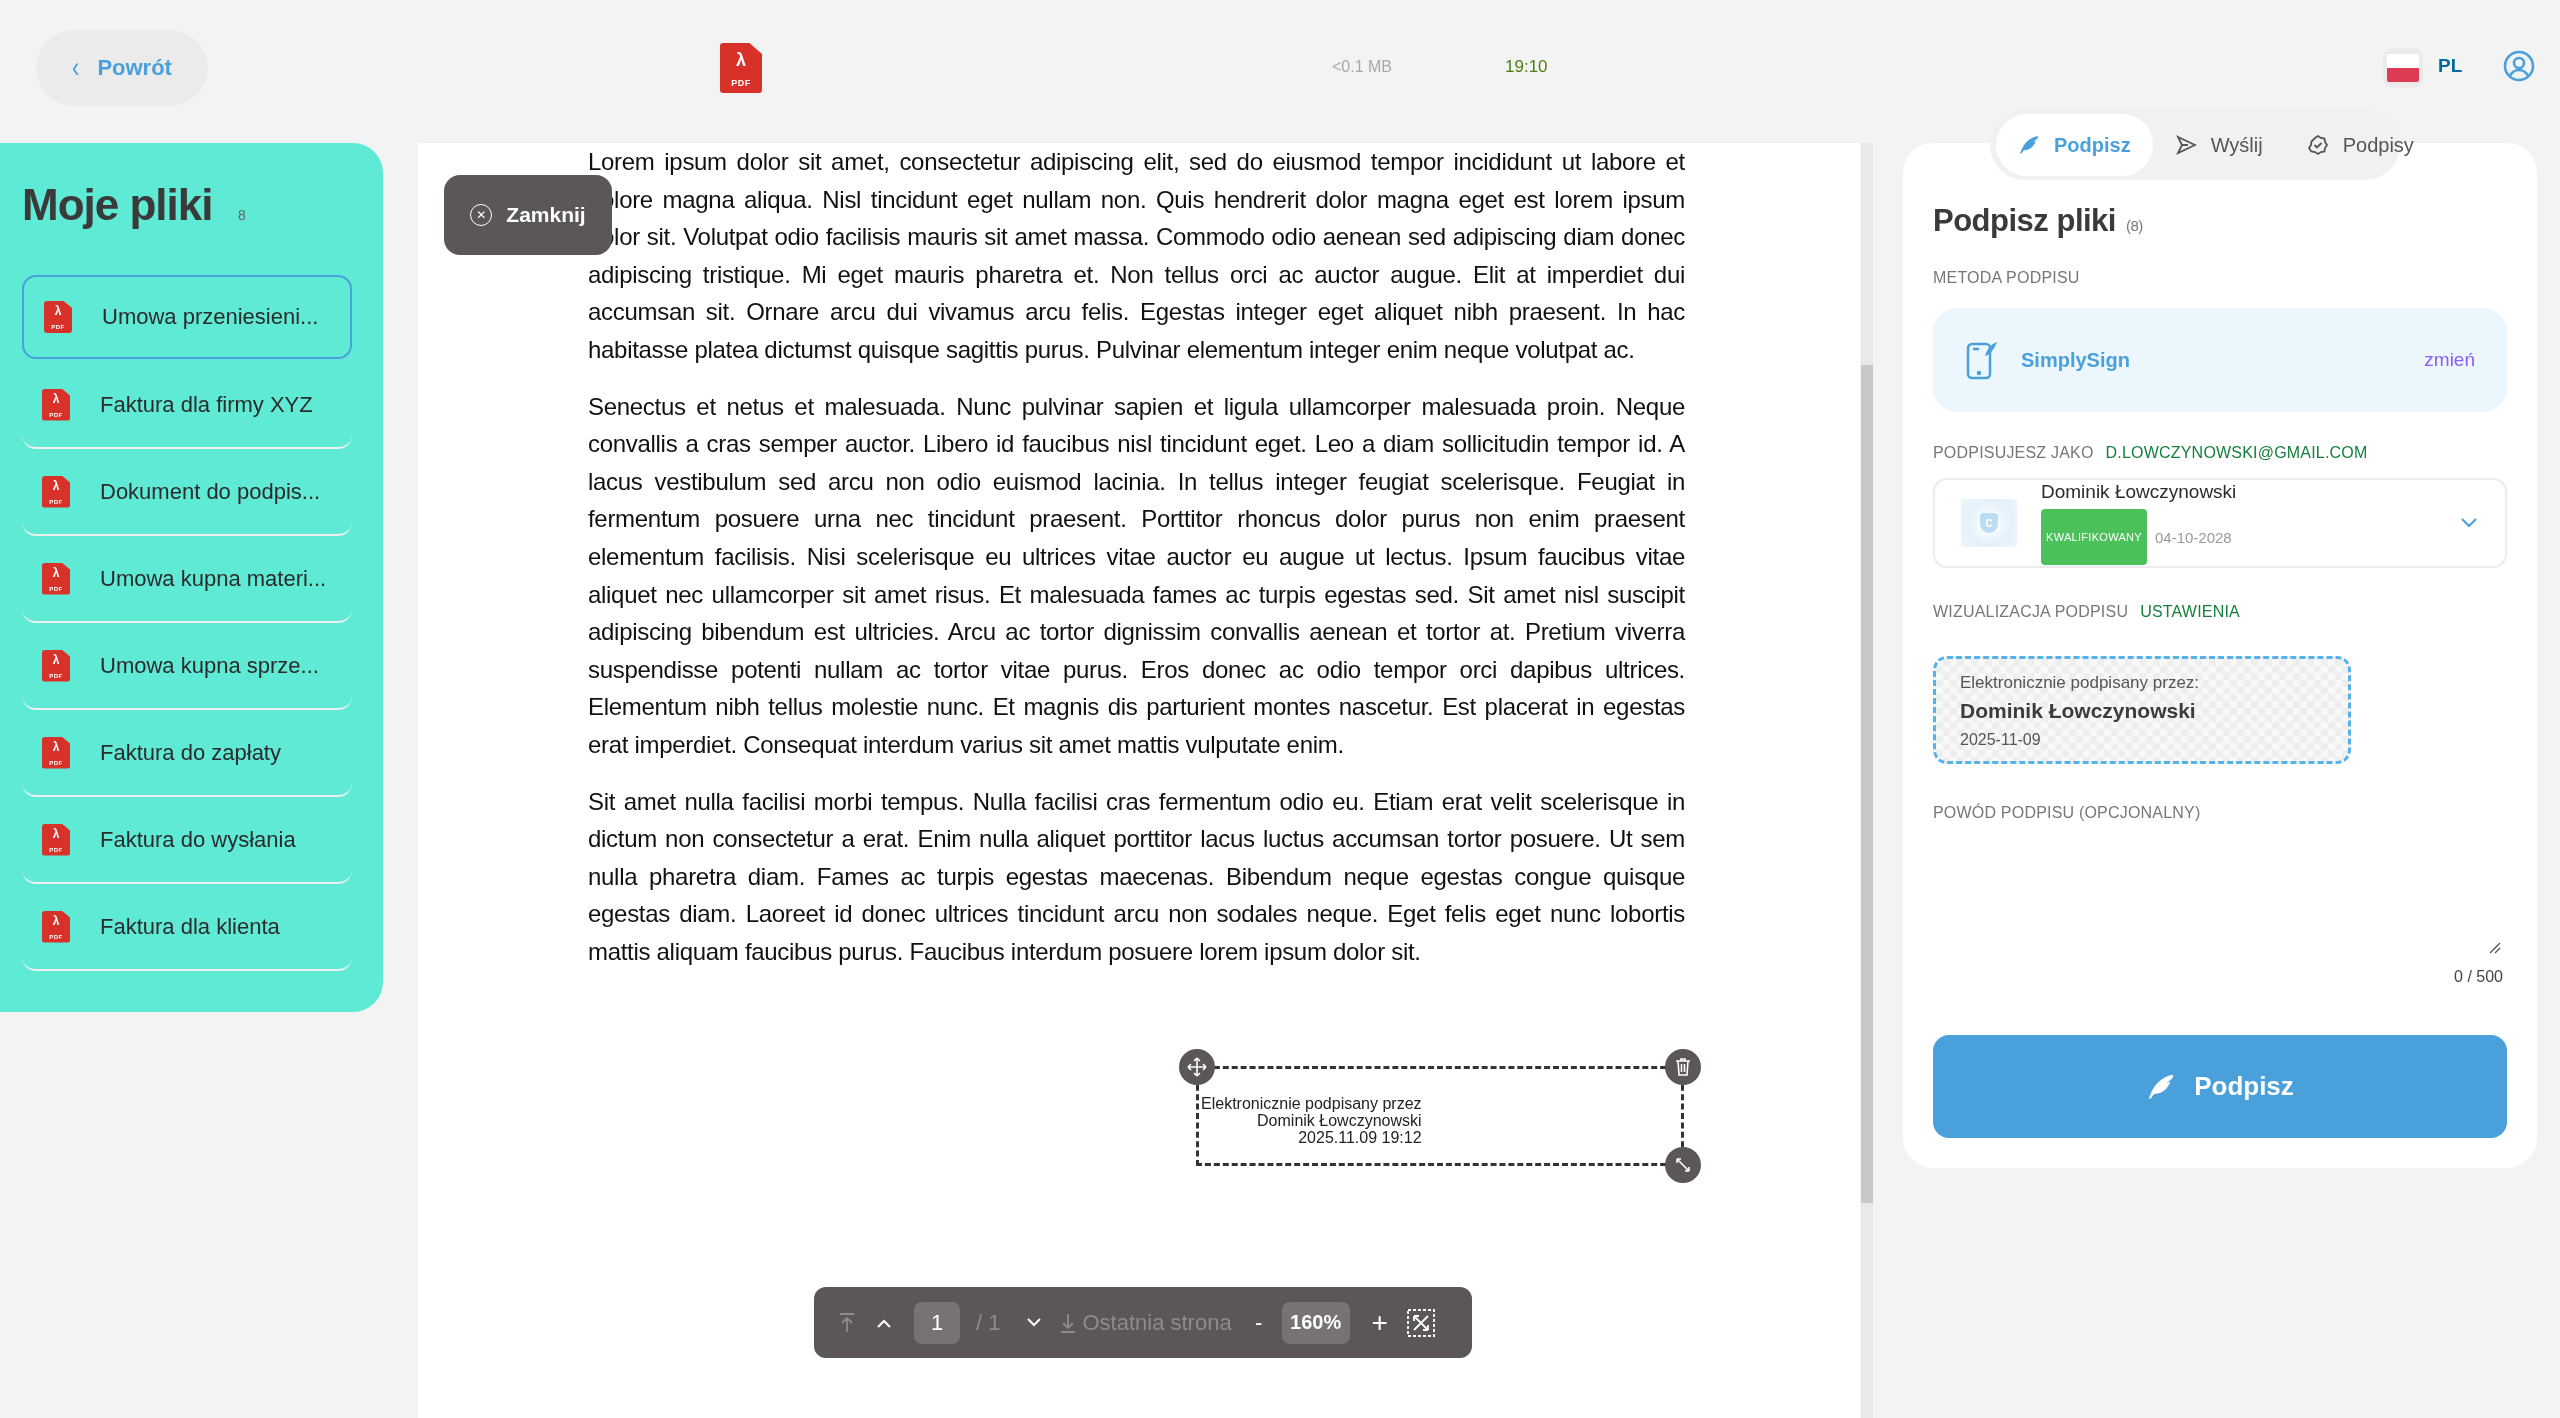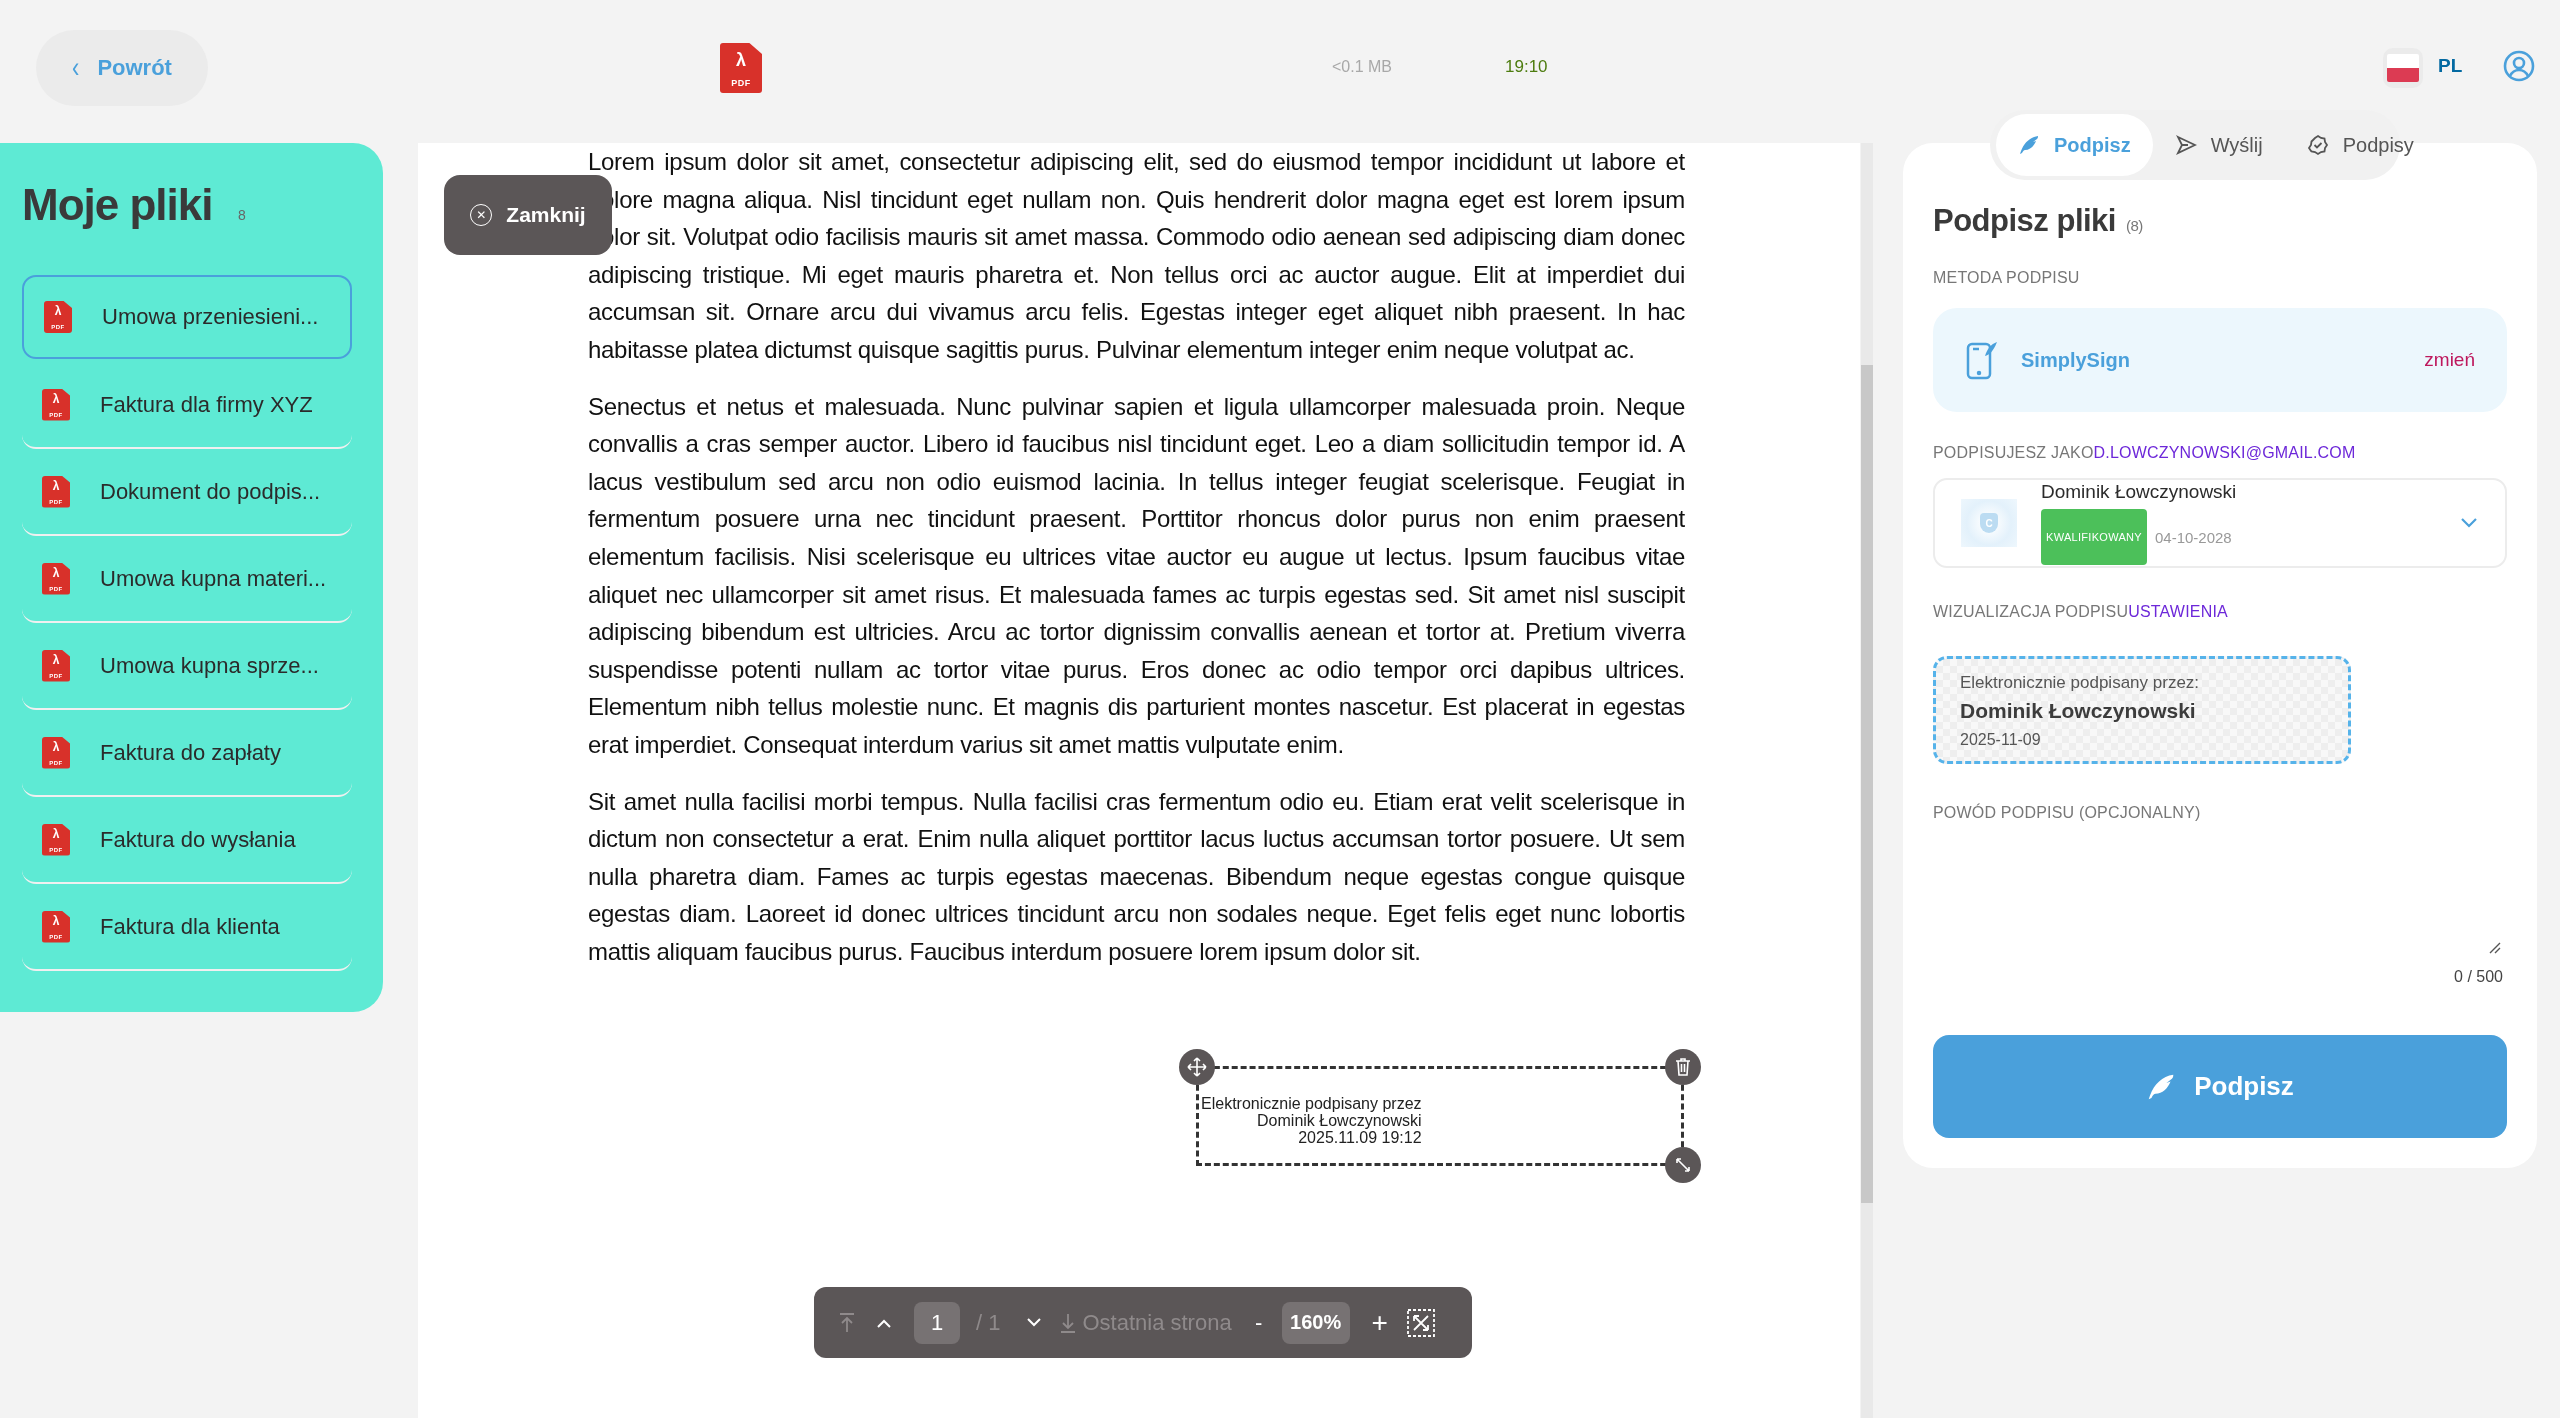--- a/index.html
+++ b/index.html
@@ -59,24 +59,24 @@
   .scroll-thumb { position: absolute; left: 0; top: 222px; width: 12px; height: 838px; background: #c8c8c8; }
 
   
   .right-panel { position: absolute; left: 1903px; top: 143px; width: 634px; height: 1025px; background: #fff; border-radius: 30px; }
   .tabs { position: absolute; left: 1990px; top: 110px; width: 410px; height: 70px; background: #f1f1f1; border-radius: 35px; display: flex; align-items: center; padding: 0 6px; z-index: 3; }
   .tab { height: 62px; display: flex; align-items: center; gap: 14px; padding: 0 22px; font-size: 20px; color: #555; border-radius: 31px; cursor: pointer; }
   .tab.active { background: #fff; color: #4aa0db; font-weight: bold; }
   .panel-title { position: absolute; left: 30px; top: 60px; font-size: 31px; font-weight: bold; color: #3a3a3a; letter-spacing: -0.5px; }
   .panel-count { font-size: 15px; font-weight: normal; color: #777; margin-left: 10px; }
   .label { position: absolute; left: 30px; font-size: 16px; color: #777; letter-spacing: 0.2px; text-align: right; }
-  .label .link { color: #6d28d9; cursor: pointer; }
+  .label .link { color: #15803d; margin-left: 12px; cursor: pointer; }
   .method-card { position: absolute; left: 30px; top: 165px; width: 574px; height: 104px; background: #ecf7fd; border-radius: 24px; display: flex; align-items: center; padding: 0 32px; }
   .method-name { margin-left: 20px; font-size: 20px; font-weight: bold; color: #4aa0db; }
-  .method-change { margin-left: auto; font-size: 19px; color: #be185d; cursor: pointer; }
+  .method-change { margin-left: auto; font-size: 19px; color: #8b5cf6; cursor: pointer; }
   .cert-card { position: absolute; left: 30px; top: 335px; width: 574px; height: 90px; border: 2px solid #ececec; border-radius: 14px; display: flex; align-items: center; padding: 0 26px; cursor: pointer; }
   .cert-thumb { width: 56px; height: 48px; background: radial-gradient(circle, #ffffff 10%, #e3f1fb 60%, #eef7fd 100%); display: flex; align-items: center; justify-content: center; }
   .cert-shield { width: 18px; height: 20px; background: #bcdcf2; border-radius: 4px 4px 9px 9px; color: #fff; font-size: 10px; display: flex; align-items: center; justify-content: center; font-weight: bold; }
   .cert-info { margin-left: 24px; }
   .cert-name { font-size: 19px; color: #2b2b2b; }
   .cert-meta { display: flex; align-items: center; margin-top: 6px; gap: 8px; }
   .badge { background: #4cc05a; color: #fff; font-size: 11px; padding: 22px 5px; border-radius: 4px; letter-spacing: 0.3px; }
   .cert-date { font-size: 15px; color: #999; }
   .cert-chevron { margin-left: auto; color: #4aa0db; }
   .sig-preview { position: absolute; left: 30px; top: 513px; width: 418px; height: 108px; border: 3px dashed #56b3ea; border-radius: 14px; background-color: #f8f8f8; background-image: linear-gradient(45deg, #eeeeee 25%, transparent 25%, transparent 75%, #eeeeee 75%), linear-gradient(45deg, #eeeeee 25%, transparent 25%, transparent 75%, #eeeeee 75%); background-size: 14px 14px; background-position: 0 0, 7px 7px; padding: 14px 24px; }

